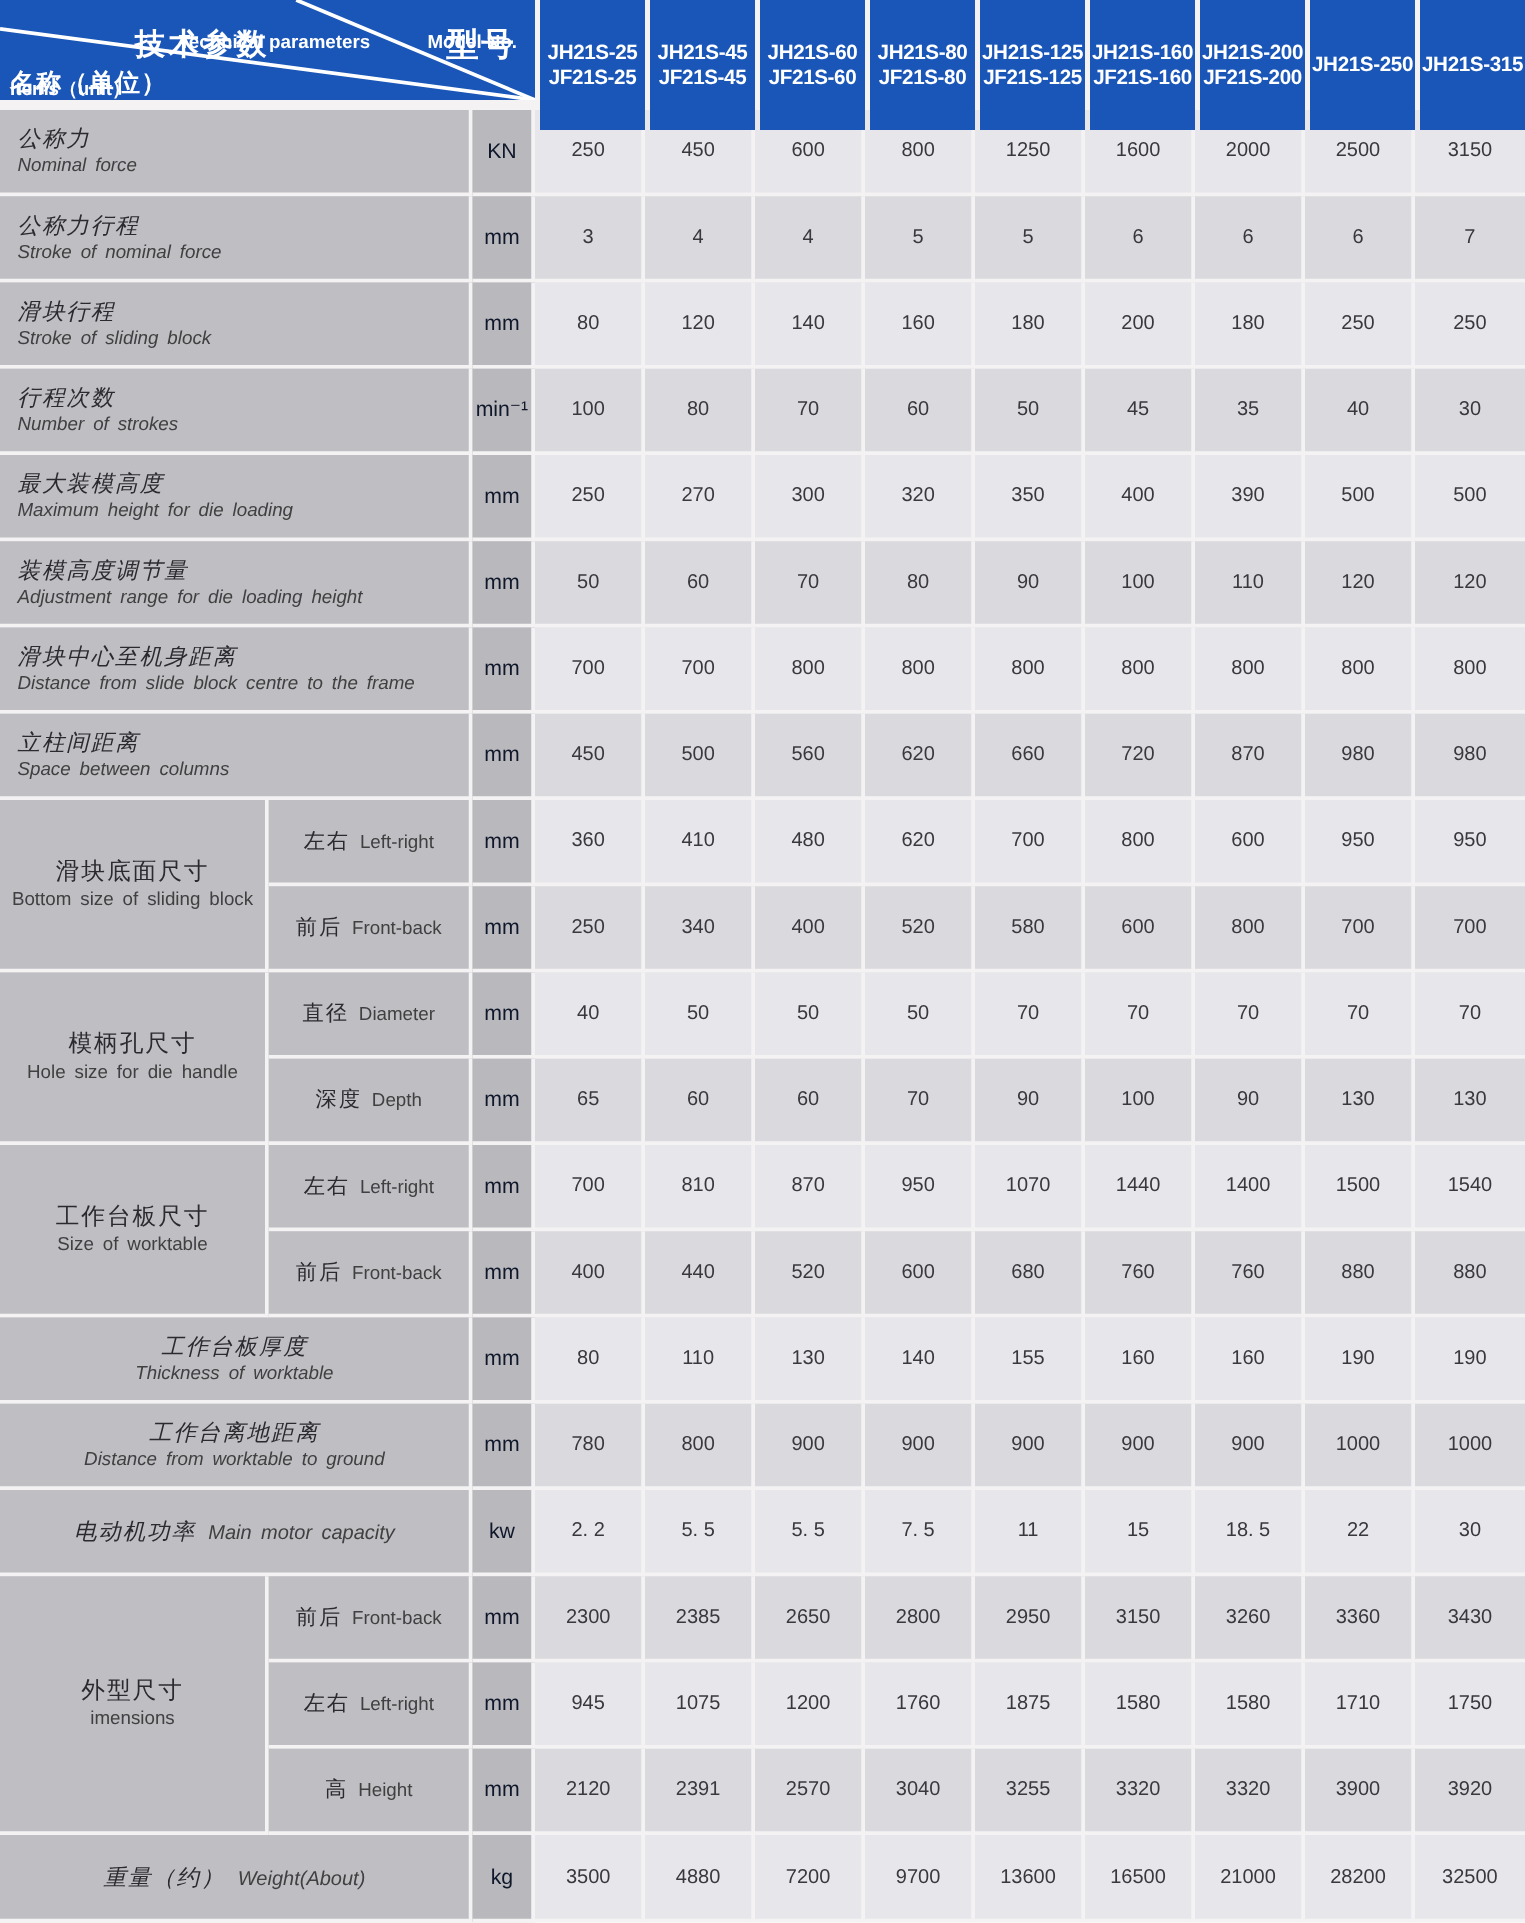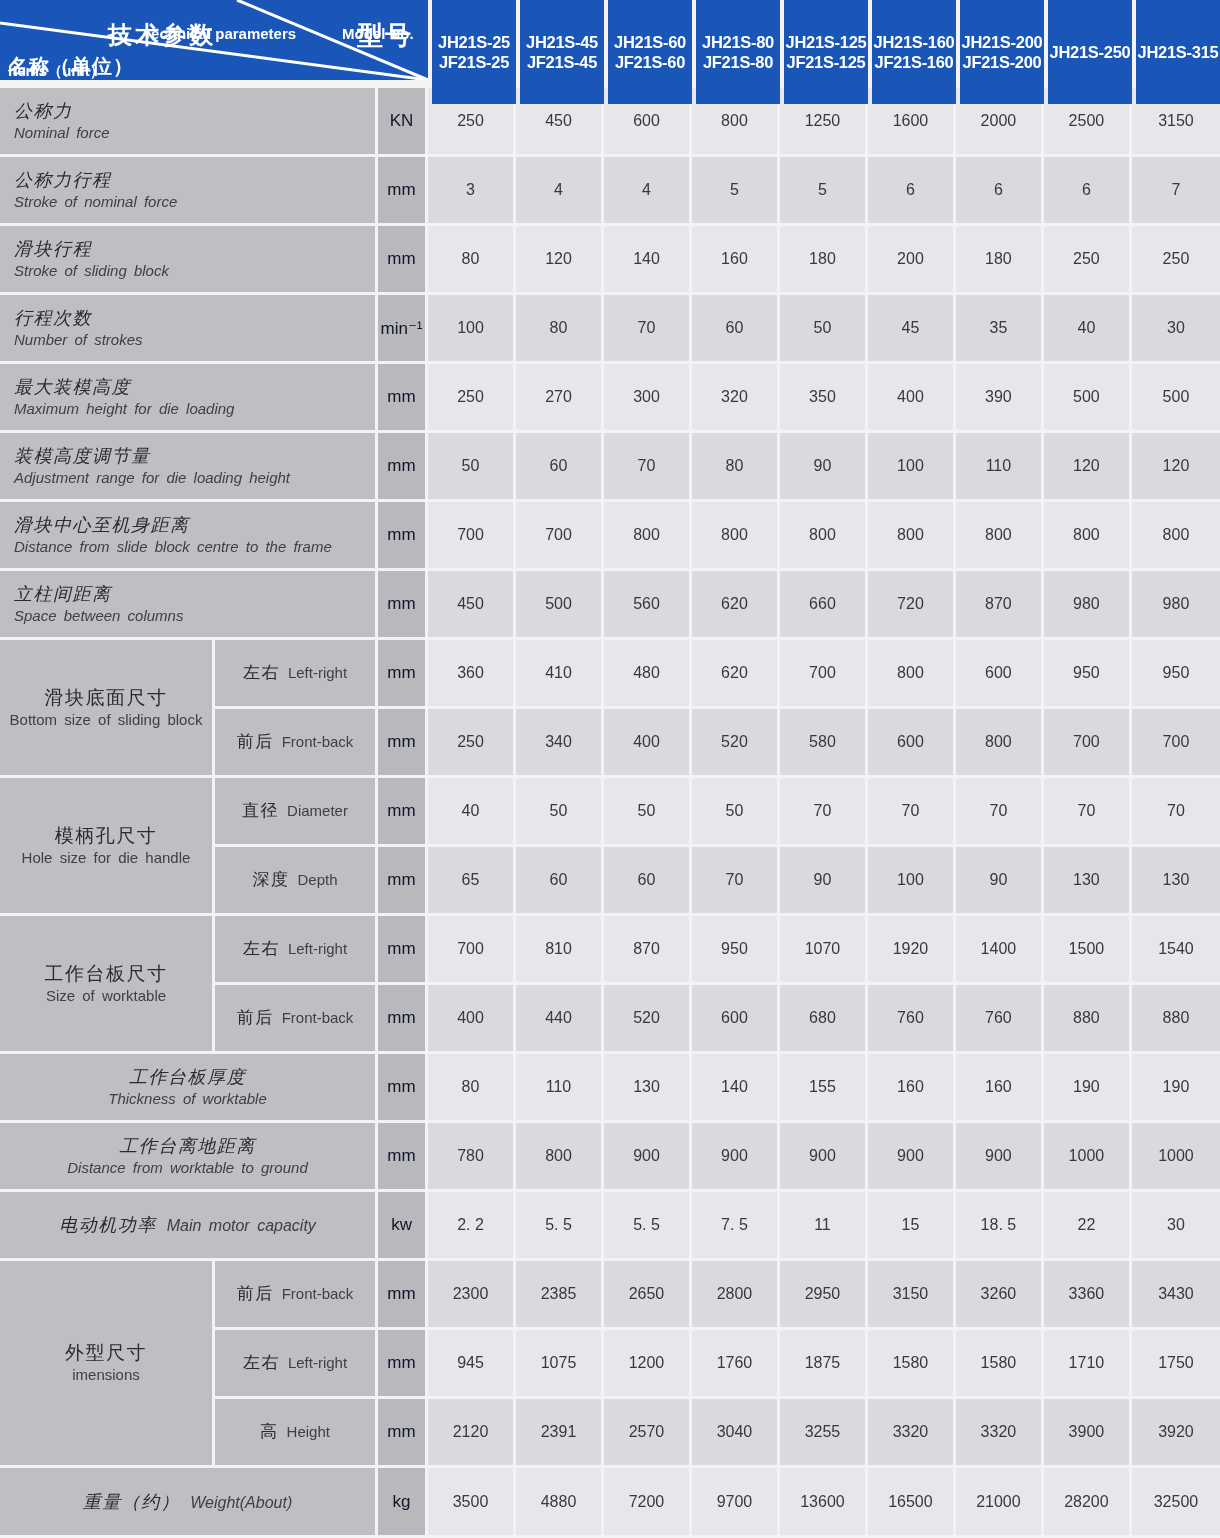--- a/index.html
+++ b/index.html
@@ -325,21 +325,21 @@
             <div class="cn">工作台板尺寸</div>
             <div class="en">Size of worktable</div>
           </td>
           <td class="sub"><span class="cn">左右</span><span class="en">Left-right</span></td>
           <td class="unit">mm</td>
           <td class="v light">700</td>
           <td class="v light">810</td>
           <td class="v light">870</td>
           <td class="v light">950</td>
           <td class="v light">1070</td>
-          <td class="v light">1920</td>
+          <td class="v light">1440</td>
           <td class="v light">1400</td>
           <td class="v light">1500</td>
           <td class="v light">1540</td>
         </tr>
         <tr>
           <td class="sub"><span class="cn">前后</span><span class="en">Front-back</span></td>
           <td class="unit">mm</td>
           <td class="v dark">400</td>
           <td class="v dark">440</td>
           <td class="v dark">520</td>

